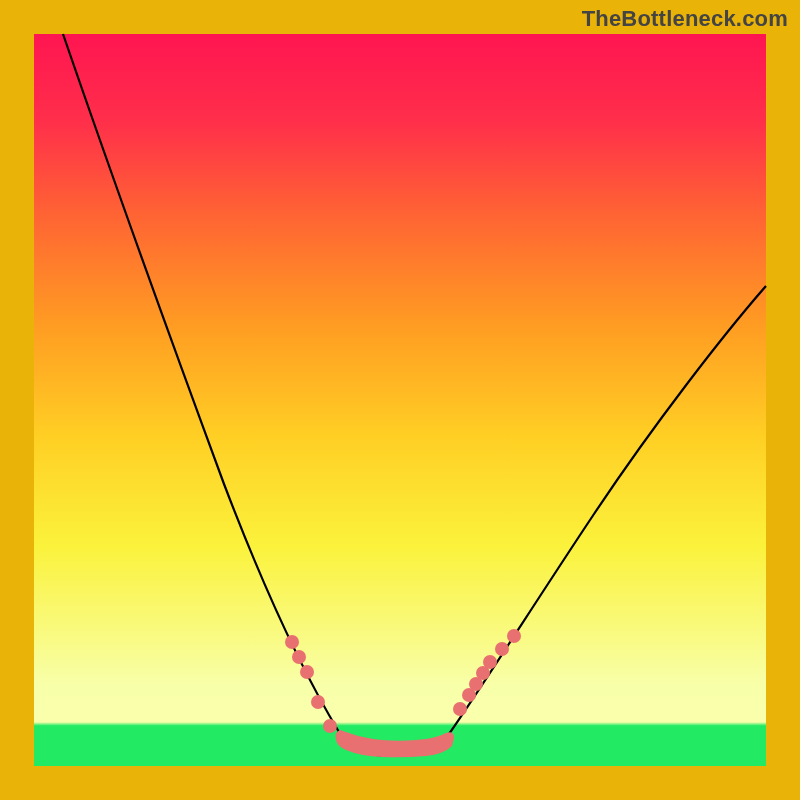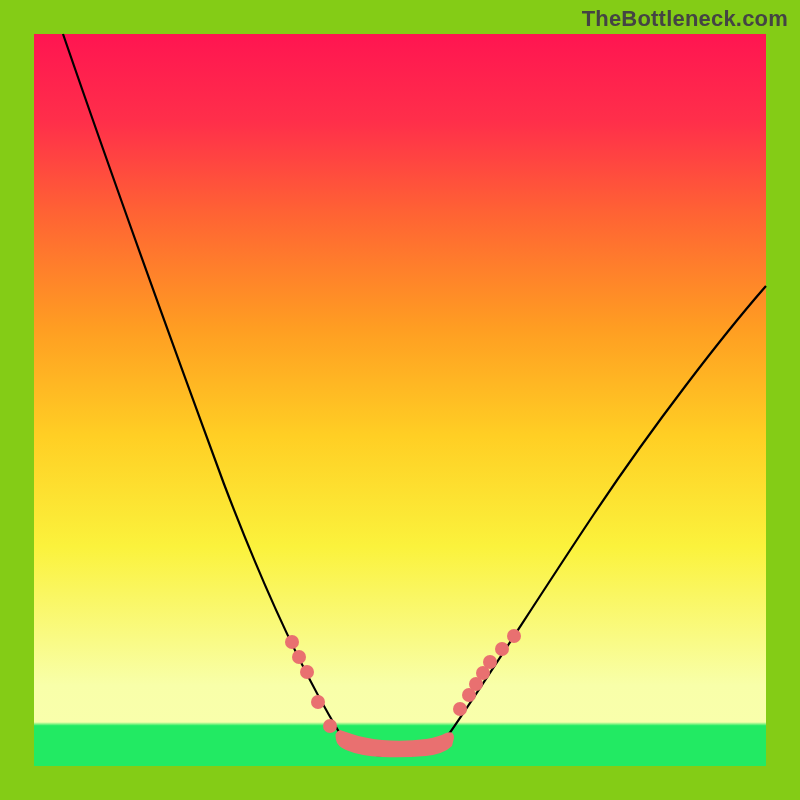--- a/index.html
+++ b/index.html
@@ -7,21 +7,21 @@
     padding: 0;
     width: 800px;
     height: 800px;
     overflow: hidden;
     font-family: Arial, Helvetica, sans-serif;
   }
   .frame {
     position: relative;
     width: 800px;
     height: 800px;
-    background: #84cc16;
+    background: #eab308;
     box-sizing: border-box;
   }
   .gradient-area {
     position: absolute;
     left: 34px;
     top: 34px;
     width: 732px;
     height: 732px;
     
     background:

